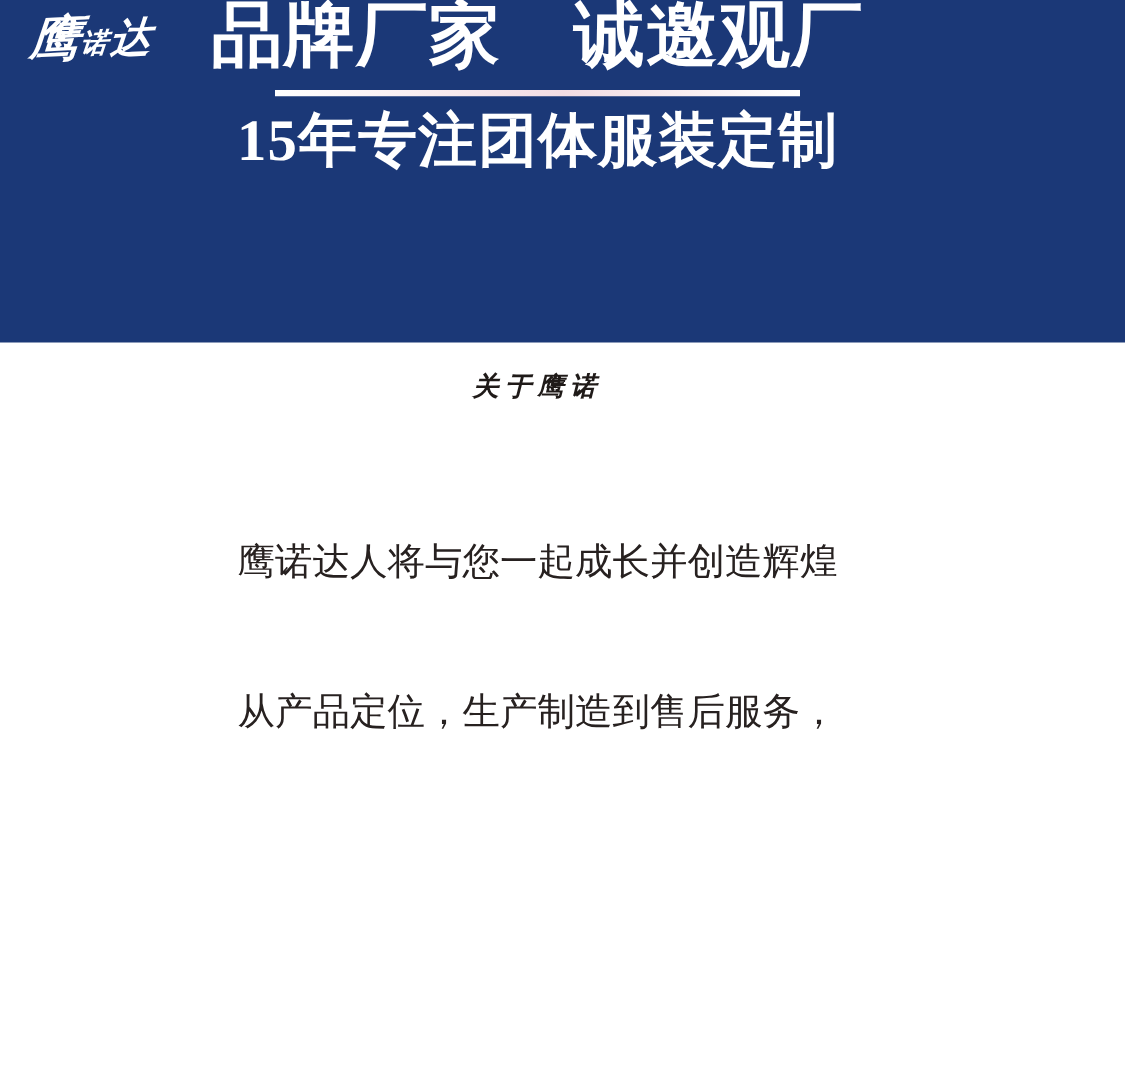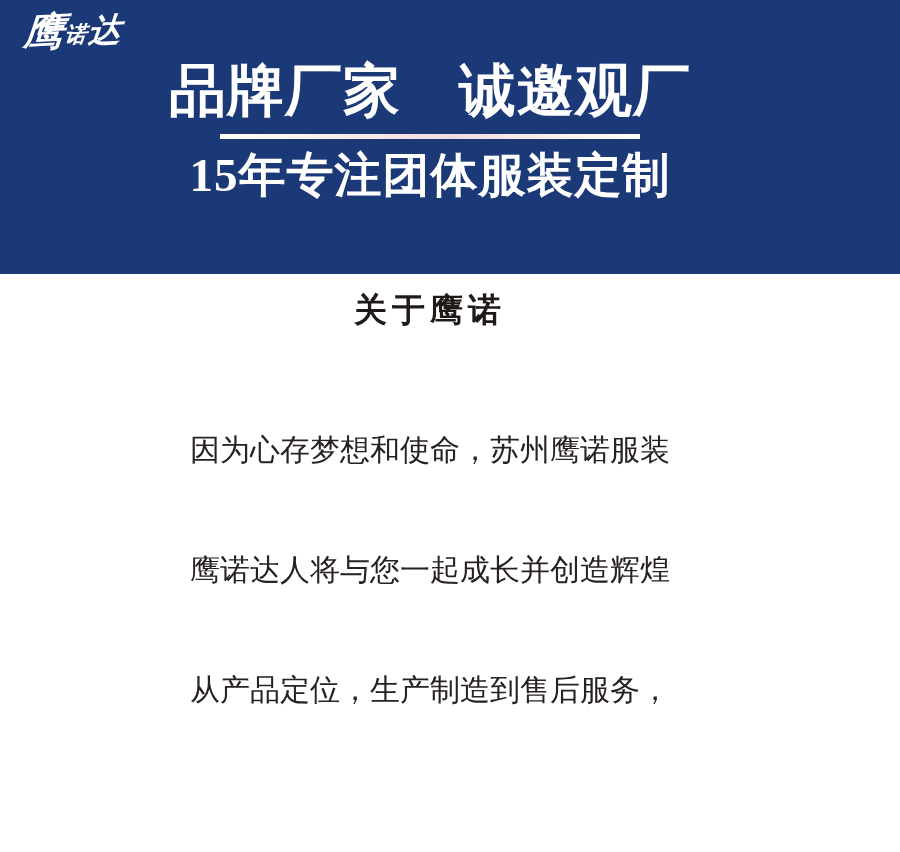--- a/index.html
+++ b/index.html
@@ -34,21 +34,20 @@
     transform: skewX(-8deg) rotate(-3deg);
     display: flex;
     align-items: flex-end;
     line-height: 1;
     white-space: nowrap;
   }
   .logo .lc1 { font-size: 40px; }
   .logo .lc2 { font-size: 22px; position: relative; top: -4px; margin-left: 1px; }
   .logo .lc3 { font-size: 33px; position: relative; top: -2px; margin-left: 1px; }
   .hero-inner {
-    padding-top: 62px;
     padding-right: 40px;
     text-align: center;
   }
   .hero-title {
     margin: 0;
     color: #ffffff;
     font-size: 57px;
     line-height: 1;
     font-weight: 700;
     letter-spacing: 1px;
@@ -70,25 +69,26 @@
     font-family: Liberation Serif, serif;
   }
   
   .about {
     padding-right: 40px;
     text-align: center;
     color: #272120;
   }
   .about-heading {
     margin: 18px 0 0 0;
-    font-size: 33px;
+    font-size: 21px;
     line-height: 36px;
     font-weight: 700;
     letter-spacing: 5px;
     color: #1f1a18;
+    font-style: italic;
   }
   .about-body {
     margin-top: 22px;
     font-size: 30px;
     line-height: 40px;
     font-weight: 400;
     white-space: pre;
   }
   .about-line {
     height: 40px;
@@ -108,21 +108,20 @@
     <div class="hero-inner">
       <h1 class="hero-title">品牌厂家　诚邀观厂</h1>
       <div class="hero-divider"></div>
       <h2 class="hero-subtitle">15年专注团体服装定制</h2>
     </div>
   </header>
 
   <section class="about">
     <h3 class="about-heading">关于鹰诺</h3>
     <div class="about-body">
-      <div class="about-line">因为心存梦想和使命，苏州鹰诺服装</div>
       <div class="about-line">鹰诺达人将与您一起成长并创造辉煌</div>
       <div class="about-line">从产品定位，生产制造到售后服务，</div>
       
       
       
       
       
       
       
       

